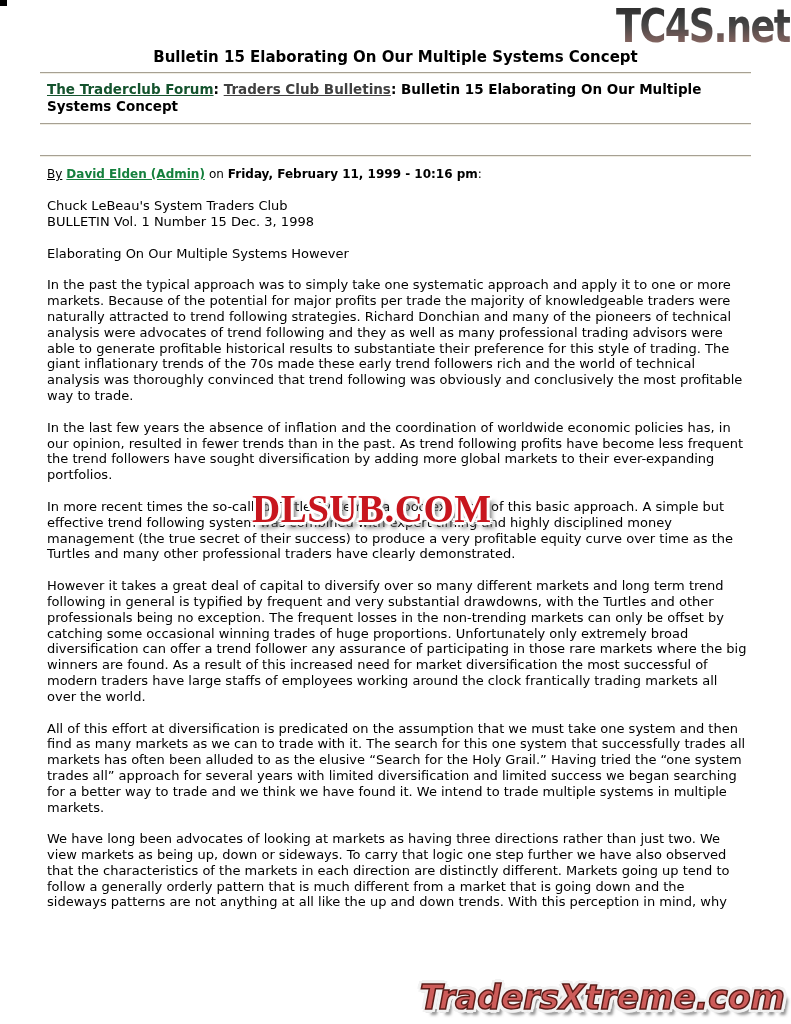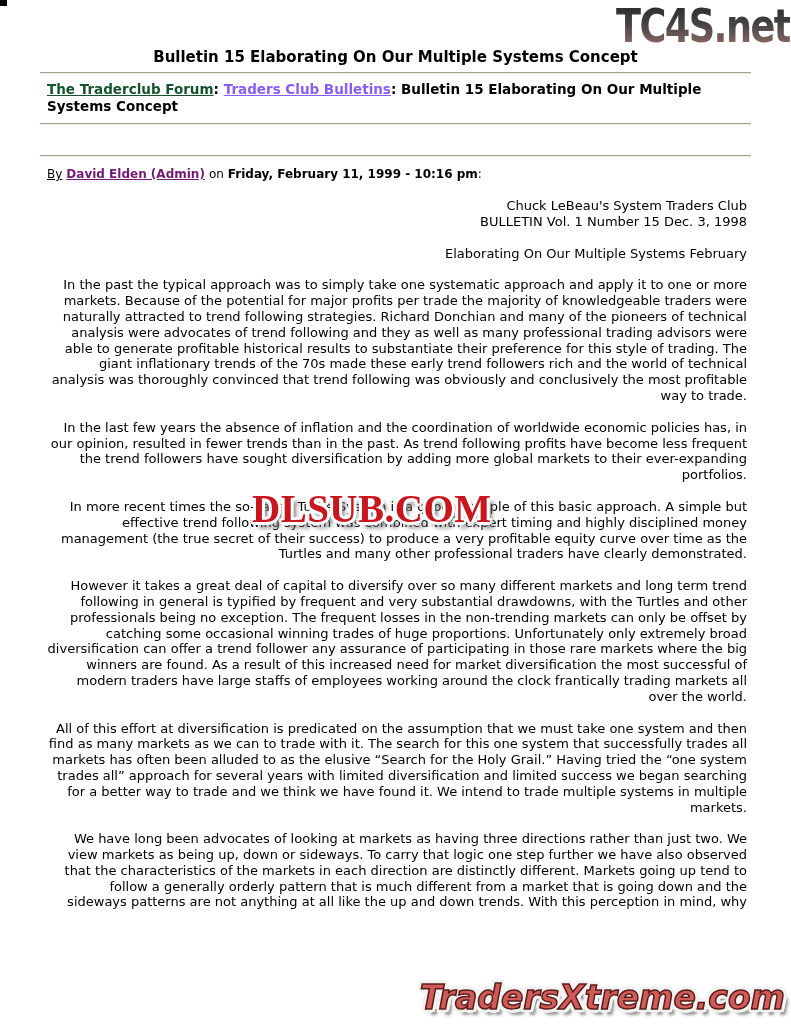--- a/index.html
+++ b/index.html
@@ -24,33 +24,33 @@
   hr.rule{
     border:0;height:0;margin:7px 40px 0 40px;
     border-top:1px solid #a6a093;border-bottom:1px solid #efece2;
   }
   hr.rule-2{margin-top:8px;}
   hr.rule-3{margin-top:30px;}
   .breadcrumb{
     margin:7px 44px 0 47px;
     font-size:13.5px;font-weight:bold;line-height:17px;
   }
-  .crumb-link{color:#8b5cf6;text-decoration:underline;cursor:pointer;}
+  .crumb-link{color:#404040;text-decoration:underline;cursor:pointer;}
   .crumb-link-visited{color:#14532d;text-decoration:underline;cursor:pointer;}
   .crumb-sep,.crumb-current{color:#000;}
   .byline{
     margin:10px 44px 0 47px;
     font-size:12px;line-height:15px;
   }
   .byline .by-label,.byline .on-label,.byline .colon{font-weight:normal;}
   .byline .by-label{margin-right:4px;text-decoration:underline;}
   .byline .on-label{margin:14px 4px;}
-  .author-link{color:#701a75;font-weight:bold;text-decoration:underline;cursor:pointer;}
+  .author-link{color:#15803d;font-weight:bold;text-decoration:underline;cursor:pointer;}
   .timestamp{font-weight:bold;}
-  .post-body{margin:12px 44px 0 47px;font-size:13px;line-height:15.8px;text-align:right;}
+  .post-body{margin:12px 44px 0 47px;font-size:13px;line-height:15.8px;}
   .post-body p{margin:16px 0;white-space:pre-line;}
   .watermark-center{
     position:absolute;top:489px;left:252px;
     font-family:Liberation Serif, serif;font-weight:bold;
     font-size:39px;line-height:1;letter-spacing:0.5px;white-space:nowrap;
     color:#c8161e;
     text-shadow:
       -2px -2px 0 #fff, 2px -2px 0 #fff, -2px 2px 0 #fff, 2px 2px 0 #fff,
       0 -3px 0 #fff, 0 3px 0 #fff, -3px 0 0 #fff, 3px 0 0 #fff,
       5px 6px 4px rgba(110,110,110,0.9);
@@ -86,21 +86,21 @@
 <hr class="rule rule-3">
 
 <div class="byline">
   <span class="by-label">By</span><span class="author-link">David Elden (Admin)</span><span class="on-label">on</span><span class="timestamp">Friday, February 11, 1999 - 10:16 pm</span><span class="colon">:</span>
 </div>
 
 <div class="post-body">
 
 <p>Chuck LeBeau's System Traders Club
 BULLETIN Vol. 1 Number 15 Dec. 3, 1998</p>
-    <p>Elaborating On Our Multiple Systems February</p>
+    <p>Elaborating On Our Multiple Systems However</p>
     <p>In the past the typical approach was to simply take one systematic approach and apply it to one or more markets. Because of the potential for major profits per trade the majority of knowledgeable traders were naturally attracted to trend following strategies. Richard Donchian and many of the pioneers of technical analysis were advocates of trend following and they as well as many professional trading advisors were able to generate profitable historical results to substantiate their preference for this style of trading. The giant inflationary trends of the 70s made these early trend followers rich and the world of technical analysis was thoroughly convinced that trend following was obviously and conclusively the most profitable way to trade.</p>
     <p>In the last few years the absence of inflation and the coordination of worldwide economic policies has, in our opinion, resulted in fewer trends than in the past. As trend following profits have become less frequent the trend followers have sought diversification by adding more global markets to their ever-expanding portfolios.</p>
     <p>In more recent times the so-called Turtle System is a good example of this basic approach. A simple but effective trend following system was combined with expert timing and highly disciplined money management (the true secret of their success) to produce a very profitable equity curve over time as the Turtles and many other professional traders have clearly demonstrated.</p>
     <p>However it takes a great deal of capital to diversify over so many different markets and long term trend following in general is typified by frequent and very substantial drawdowns, with the Turtles and other professionals being no exception. The frequent losses in the non-trending markets can only be offset by catching some occasional winning trades of huge proportions. Unfortunately only extremely broad diversification can offer a trend follower any assurance of participating in those rare markets where the big winners are found. As a result of this increased need for market diversification the most successful of modern traders have large staffs of employees working around the clock frantically trading markets all over the world.</p>
     <p>All of this effort at diversification is predicated on the assumption that we must take one system and then find as many markets as we can to trade with it. The search for this one system that successfully trades all markets has often been alluded to as the elusive “Search for the Holy Grail.” Having tried the “one system trades all” approach for several years with limited diversification and limited success we began searching for a better way to trade and we think we have found it. We intend to trade multiple systems in multiple markets.</p>
     <p>We have long been advocates of looking at markets as having three directions rather than just two. We view markets as being up, down or sideways. To carry that logic one step further we have also observed that the characteristics of the markets in each direction are distinctly different. Markets going up tend to follow a generally orderly pattern that is much different from a market that is going down and the sideways patterns are not anything at all like the up and down trends. With this perception in mind, why</p>
   </div>
 
 <div class="watermark-center">DLSUB.COM</div>
 <div class="watermark-bottom">TradersXtreme.com</div>

